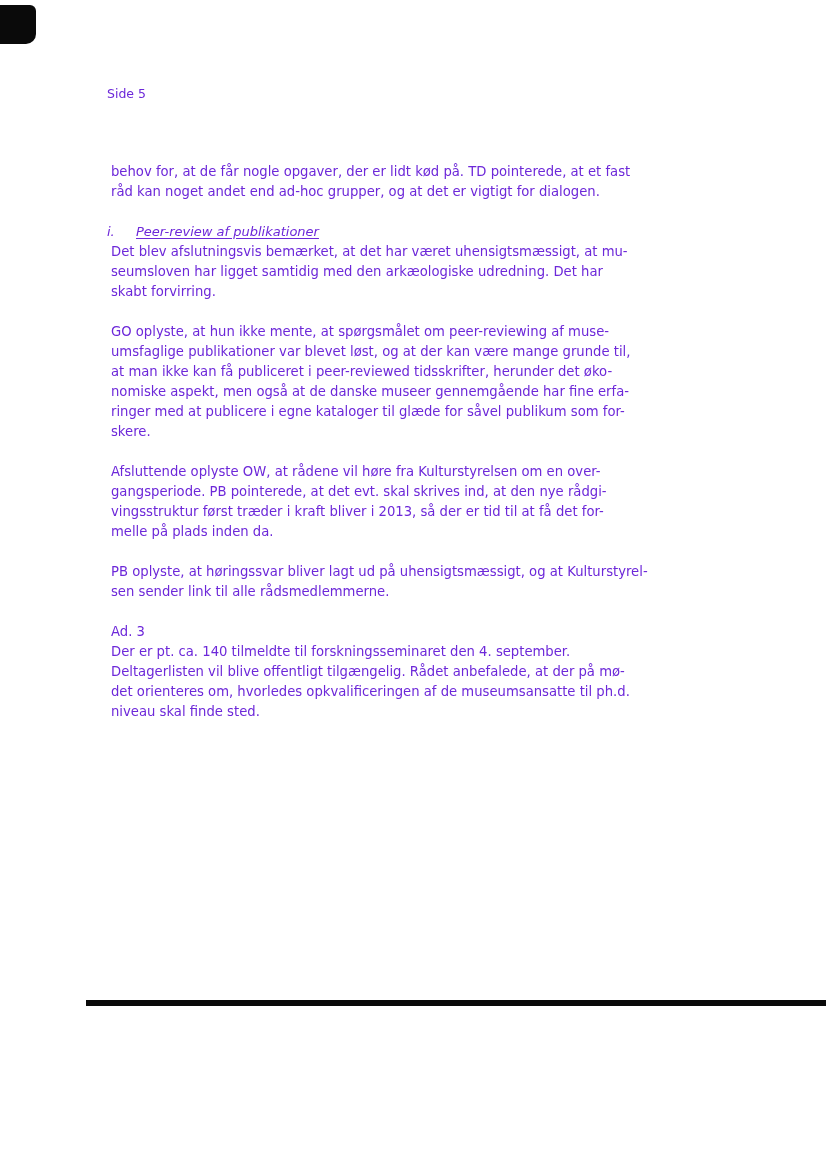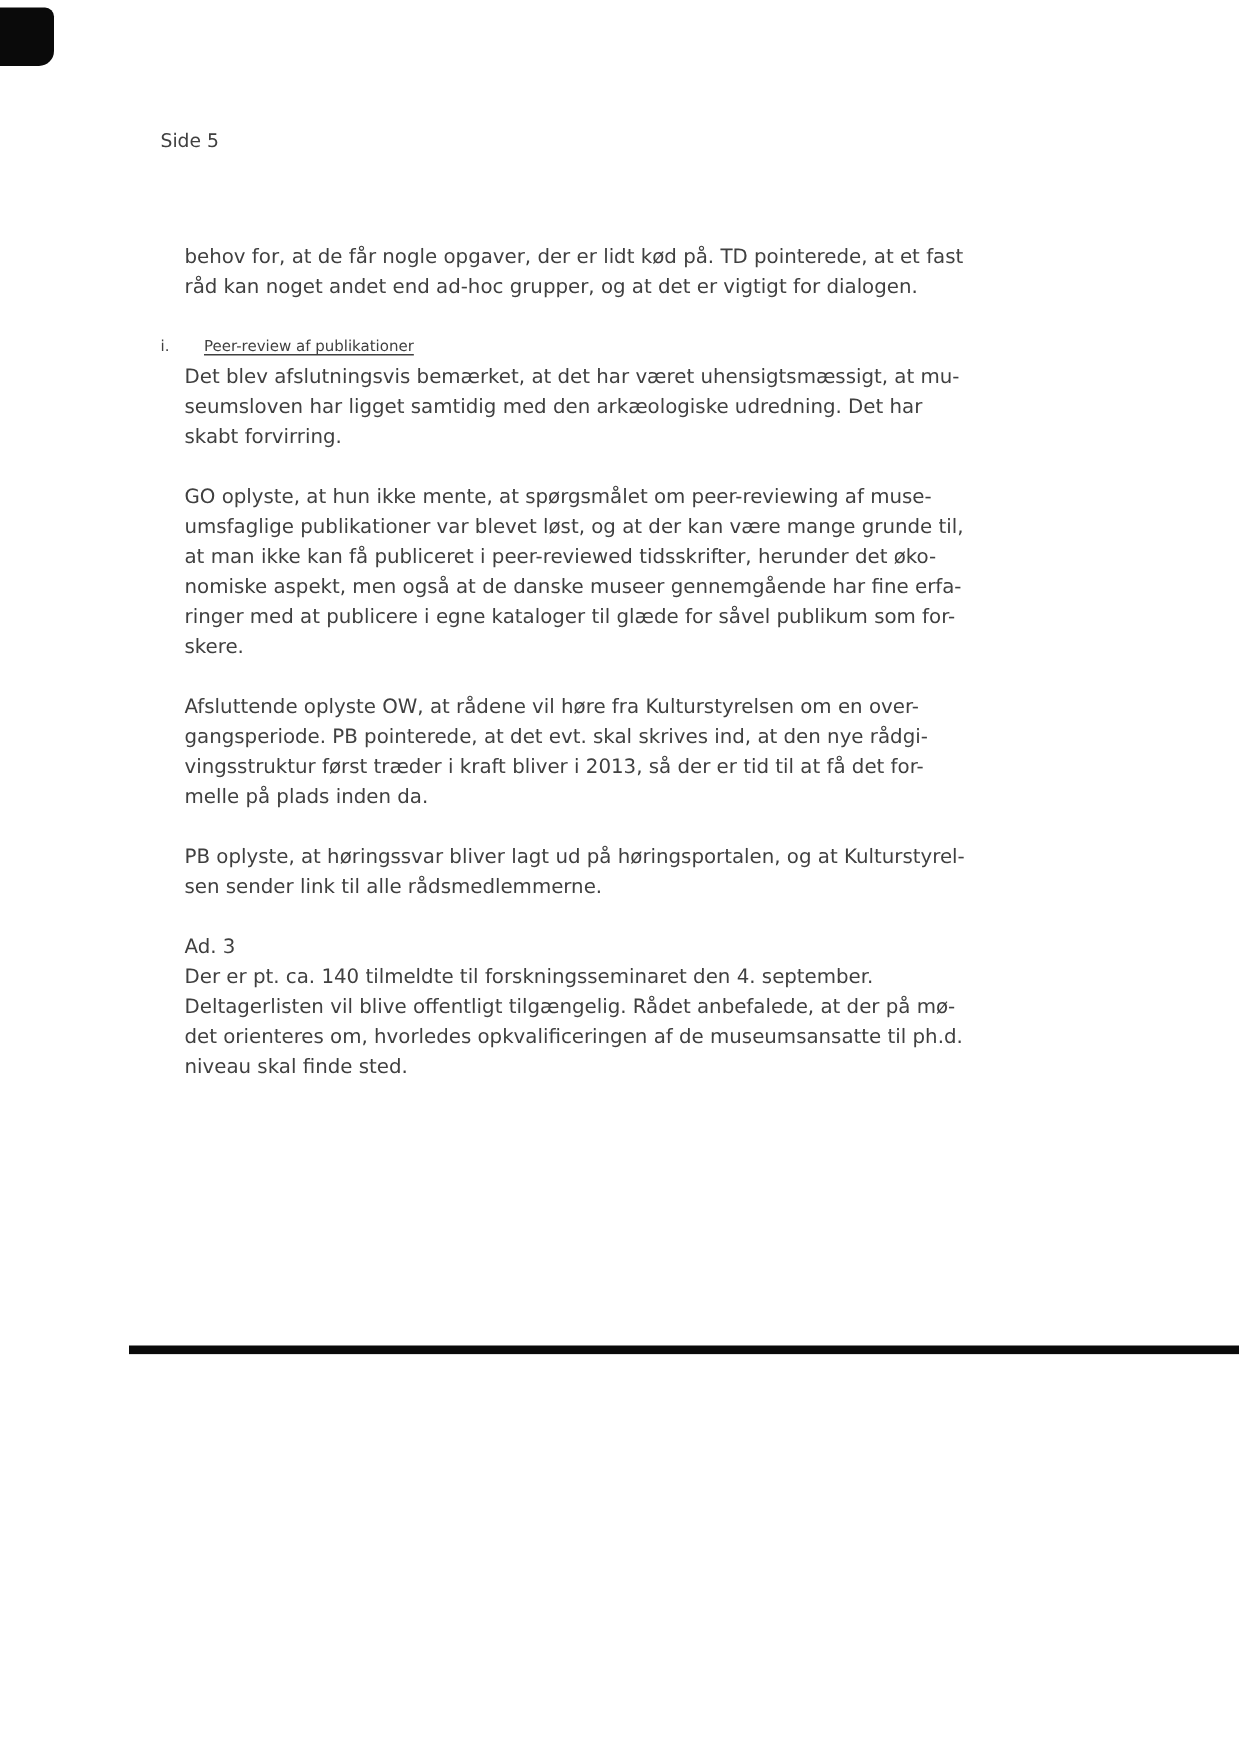--- a/index.html
+++ b/index.html
@@ -1,48 +1,49 @@
 <!DOCTYPE html>
 <html lang="da"><head>
 <meta charset="utf-8">
 <title>Side 5</title>
 <style>
   * { margin: 0; padding: 0; box-sizing: border-box; }
   html, body { background: #ffffff; }
   .page {
     position: relative;
     width: 826px;
-    height: 903px;
+    height: 1006px;
     background: #ffffff;
     font-family: "DejaVu Sans", sans-serif;
-    color: #404040;
+    color: #6d28d9;
     overflow: hidden;
     margin: 0 auto;
   }
   .content {
     position: absolute;
     left: 107px;
     top: 86px;
     width: 640px;
   }
   .page-label {
     font-size: 12.5px;
     line-height: 16px;
     margin-bottom: 60px;
   }
   .para {
     font-size: 13.2px;
     line-height: 20px;
     white-space: pre-line;
-    margin: 0 0 20px 16px;
+    margin: 0 0 20px 4px;
   }
   .heading-line {
-    font-size: 10px;
+    font-size: 13px;
     line-height: 20px;
     margin: 0;
+    font-style: italic;
   }
   .heading-marker {
     display: inline-block;
     width: 29px;
   }
   .heading-title {
     text-decoration: underline;
     text-underline-offset: 2px;
   }
   .artifact-corner {
@@ -88,21 +89,21 @@
 at man ikke kan få publiceret i peer-reviewed tidsskrifter, herunder det øko-
 nomiske aspekt, men også at de danske museer gennemgående har fine erfa-
 ringer med at publicere i egne kataloger til glæde for såvel publikum som for-
 skere.</p>
 
     <p class="para">Afsluttende oplyste OW, at rådene vil høre fra Kulturstyrelsen om en over-
 gangsperiode. PB pointerede, at det evt. skal skrives ind, at den nye rådgi-
 vingsstruktur først træder i kraft bliver i 2013, så der er tid til at få det for-
 melle på plads inden da.</p>
 
-    <p class="para">PB oplyste, at høringssvar bliver lagt ud på høringsportalen, og at Kulturstyrel-
+    <p class="para">PB oplyste, at høringssvar bliver lagt ud på uhensigtsmæssigt, og at Kulturstyrel-
 sen sender link til alle rådsmedlemmerne.</p>
 
     <p class="para">Ad. 3
 Der er pt. ca. 140 tilmeldte til forskningsseminaret den 4. september.
 Deltagerlisten vil blive offentligt tilgængelig. Rådet anbefalede, at der på mø-
 det orienteres om, hvorledes opkvalificeringen af de museumsansatte til ph.d.
 niveau skal finde sted.</p>
 
   </div>
 

